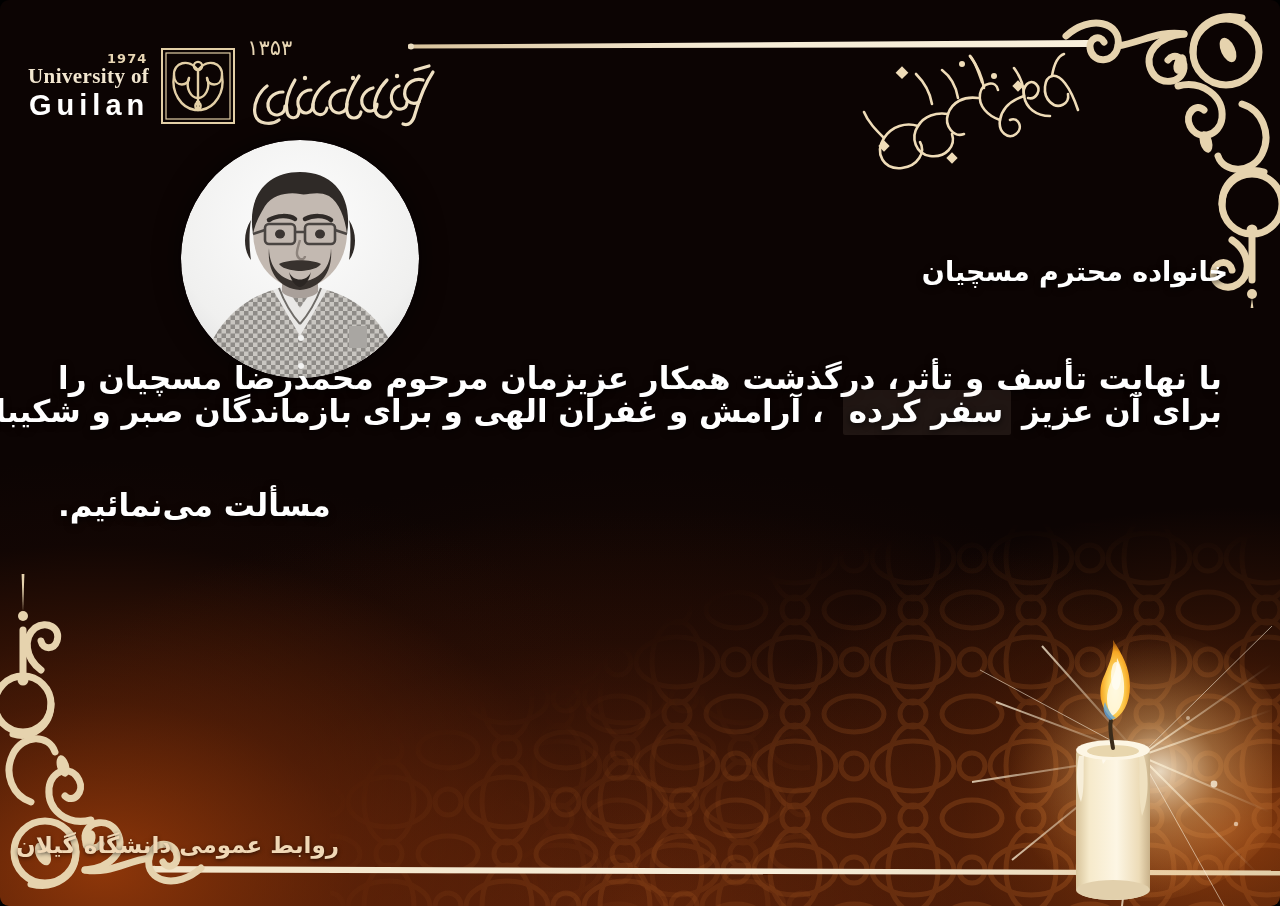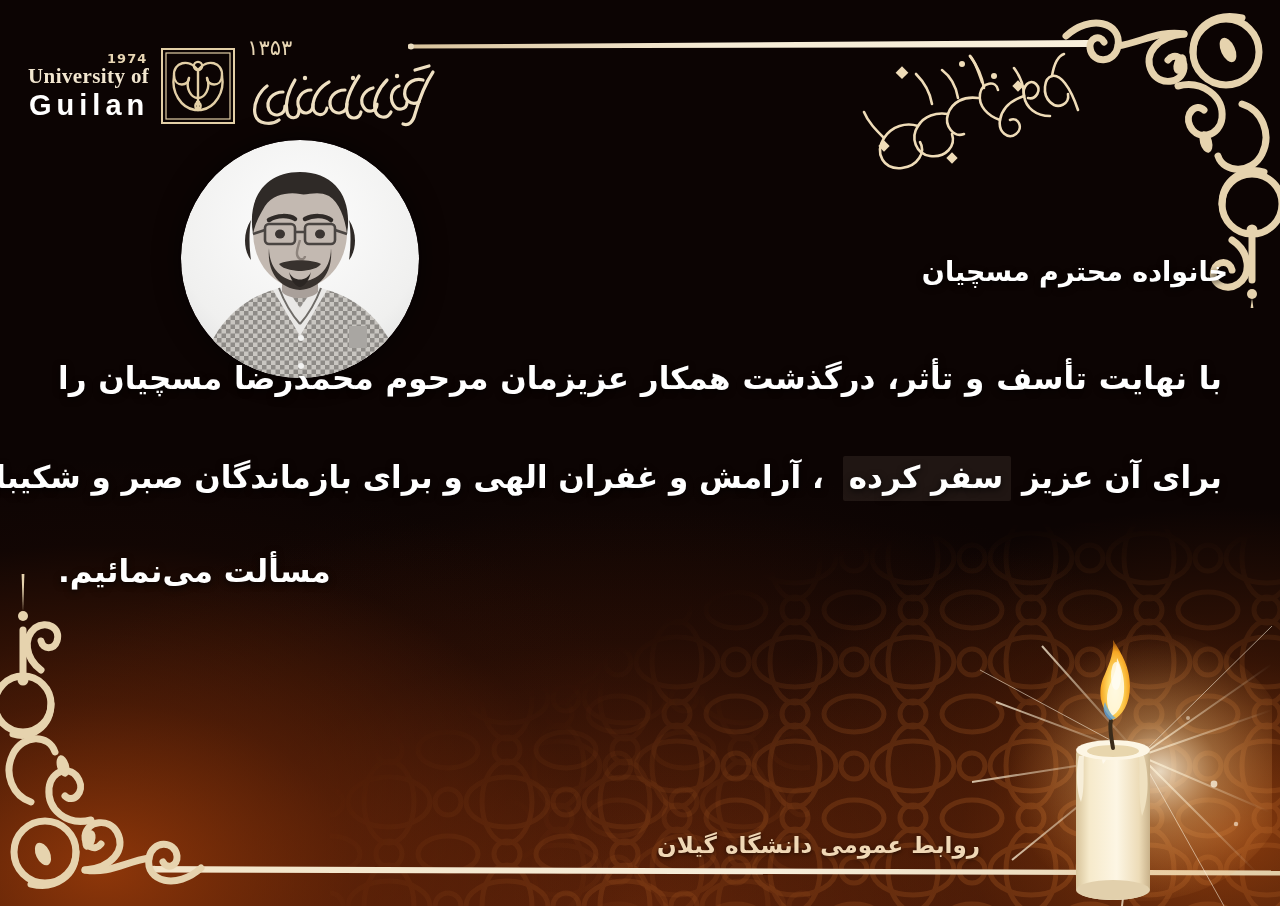--- a/index.html
+++ b/index.html
@@ -9,20 +9,21 @@
     position:relative;
     width:1280px;height:906px;
     overflow:hidden;
     font-family:"DejaVu Sans","Liberation Sans",sans-serif;
     background:
       radial-gradient(ellipse 62% 58% at 8% 96%, rgba(150,58,10,0.92) 0%, rgba(110,40,8,0.55) 32%, rgba(60,20,6,0.12) 62%, rgba(0,0,0,0) 78%),
       radial-gradient(ellipse 55% 50% at 96% 92%, rgba(160,70,16,0.80) 0%, rgba(100,38,8,0.45) 38%, rgba(0,0,0,0) 72%),
       radial-gradient(ellipse 70% 64% at 50% 100%, rgba(120,46,10,0.55) 0%, rgba(60,22,6,0.22) 46%, rgba(0,0,0,0) 76%),
       radial-gradient(ellipse 95% 80% at 50% 120%, #58200a 0%, #2a0e05 48%, #0c0403 80%),
       linear-gradient(180deg,#050202 0%, #120706 24%, #240d06 52%, #3b1408 74%, #2c1006 100%);
+    border-radius: 9px;
   }
 
   
   .lattice{
     position:absolute; right:-40px; bottom:-30px;
     width:820px;height:430px;
     opacity:.30; pointer-events:none;
   }
   .lattice-left{
     position:absolute; left:330px; bottom:-40px;
@@ -90,35 +91,35 @@
     padding:0 58px;
     display:flex;flex-direction:column;
   }
   .bline{
     color:#ffffff;font-weight:700;
     font-size:31px;line-height:1.05;
     text-shadow:0 2px 7px rgba(0,0,0,.7);
     white-space:nowrap;
     letter-spacing:-.5px;
   }
-  .bline.l1{margin-bottom:66px;text-align:justify;text-align-last:justify;}
+  .bline.l1{text-align:justify;text-align-last:justify;}
   .bline.l2{margin-bottom:66px;text-align:justify;text-align-last:justify;}
   .bline.l3{margin-bottom:62px;text-align:justify;text-align-last:justify;}
   .bline.l4{text-align:left;font-size:31px;}
 
   .hl{
     background:rgba(255,225,195,0.085);
     padding:3px 8px 6px 6px;
     border-radius:2px;
     margin-left:19px;
   }
 
   .footer{
-    position:absolute;left:8px;right:0;bottom:48px;
-    text-align:right;
+    position:absolute;left:16px;right:0;bottom:48px;
+    text-align:left;
     color:#f0d8b6;font-size:23px;font-weight:700;
     letter-spacing:.5px;
     text-shadow:0 1px 4px rgba(0,0,0,.6);
   }
   .footer span{padding-right:300px;}
 
   
   .candle-wrap{position:absolute;right:8px;bottom:0;width:300px;height:300px;pointer-events:none;}
 </style>
 </head>

